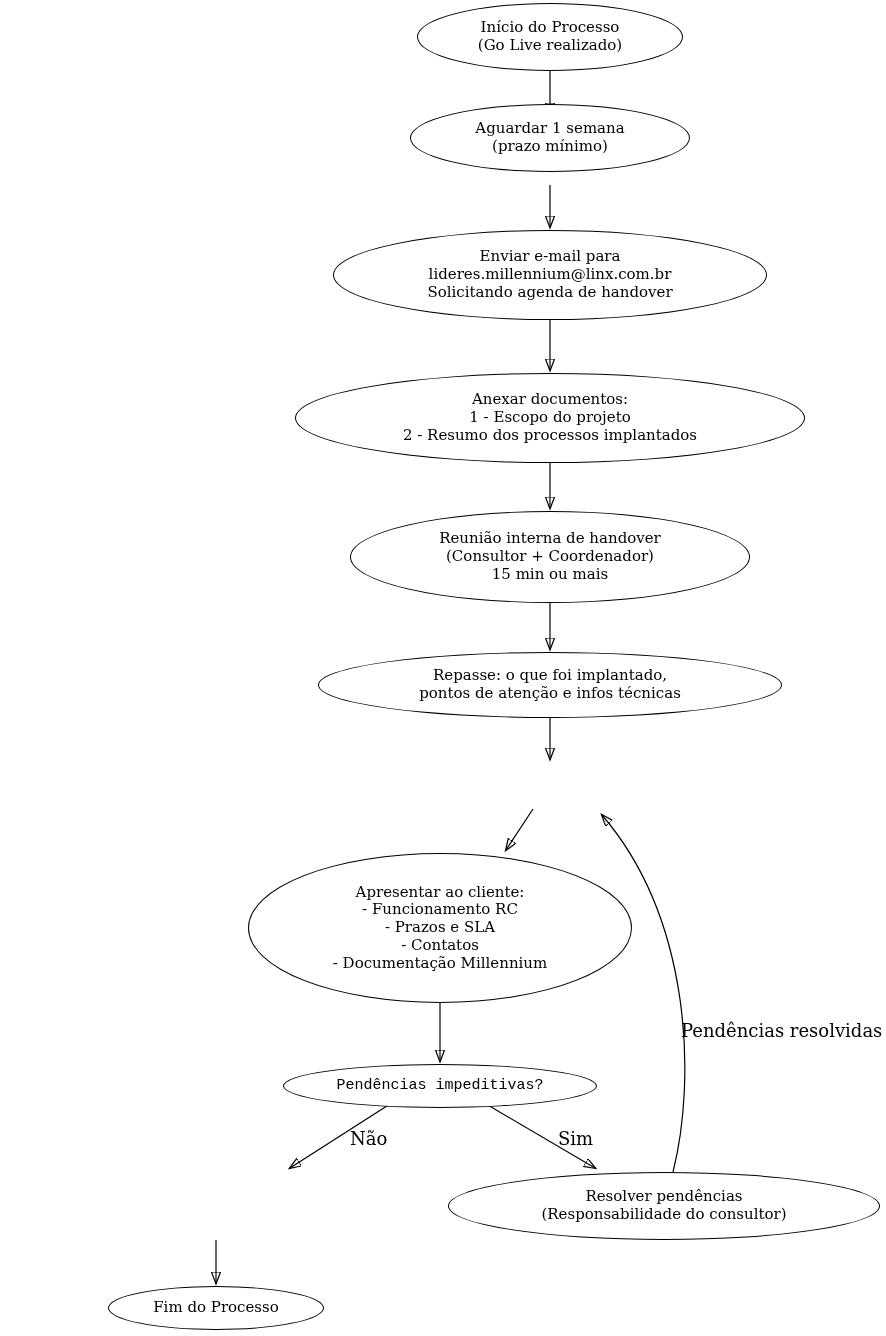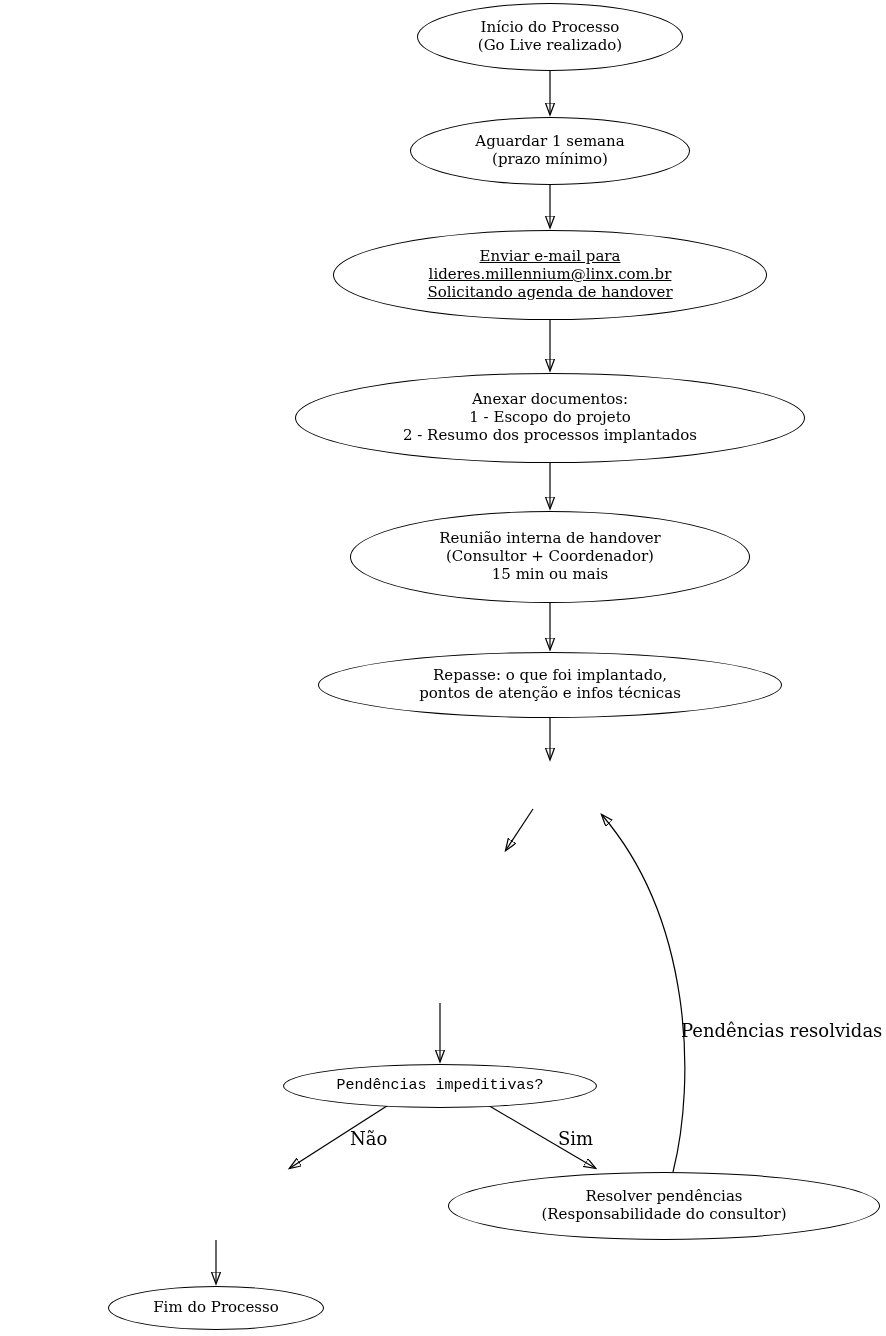--- a/index.html
+++ b/index.html
@@ -76,26 +76,26 @@
     <path d="M486,1104 L595,1168" marker-end="url(#arrowhead)"></path>
     <path d="M673,1172 C696,1080 692,920 602,815" marker-end="url(#arrowhead)"></path>
     <path d="M216,1240 L216,1283" marker-end="url(#arrowhead)"></path>
   </svg>
 
   <div class="node" style="left:417px; top:3px; width:266px; height:68px;">
     <span>Início do Processo</span>
     <span>(Go Live realizado)</span>
   </div>
 
-  <div class="node" style="left:410px; top:117px; width:280px; height:68px;">
+  <div class="node" style="left:410px; top:104px; width:280px; height:68px;">
     <span>Aguardar 1 semana</span>
     <span>(prazo mínimo)</span>
   </div>
 
-  <div class="node" style="left:333px; top:230px; width:434px; height:90px;text-decoration:underline;">
+  <div class="node" style="left:333px; top:230px; width:434px; height:90px;">
     <span>Enviar e-mail para</span>
     <span>lideres.millennium@linx.com.br</span>
     <span>Solicitando agenda de handover</span>
   </div>
 
   <div class="node" style="left:295px; top:373px; width:510px; height:90px;">
     <span>Anexar documentos:</span>
     <span>1 - Escopo do projeto</span>
     <span>2 - Resumo dos processos implantados</span>
   </div>
@@ -105,20 +105,27 @@
     <span>(Consultor + Coordenador)</span>
     <span>15 min ou mais</span>
   </div>
 
   <div class="node" style="left:318px; top:652px; width:464px; height:66px;">
     <span>Repasse: o que foi implantado,</span>
     <span>pontos de atenção e infos técnicas</span>
   </div>
 
 
+  <div class="node" style="left:248px; top:853px; width:384px; height:150px;">
+    <span>Apresentar ao cliente:</span>
+    <span>- Funcionamento RC</span>
+    <span>- Prazos e SLA</span>
+    <span>- Contatos</span>
+    <span>- Documentação Millennium</span>
+  </div>
 
   <div class="node" style="left:283px; top:1064px; width:314px; height:44px;font-family:Liberation Mono, monospace;">
     <span>Pendências impeditivas?</span>
   </div>
 
 
   <div class="node" style="left:448px; top:1172px; width:432px; height:68px;">
     <span>Resolver pendências</span>
     <span>(Responsabilidade do consultor)</span>
   </div>

